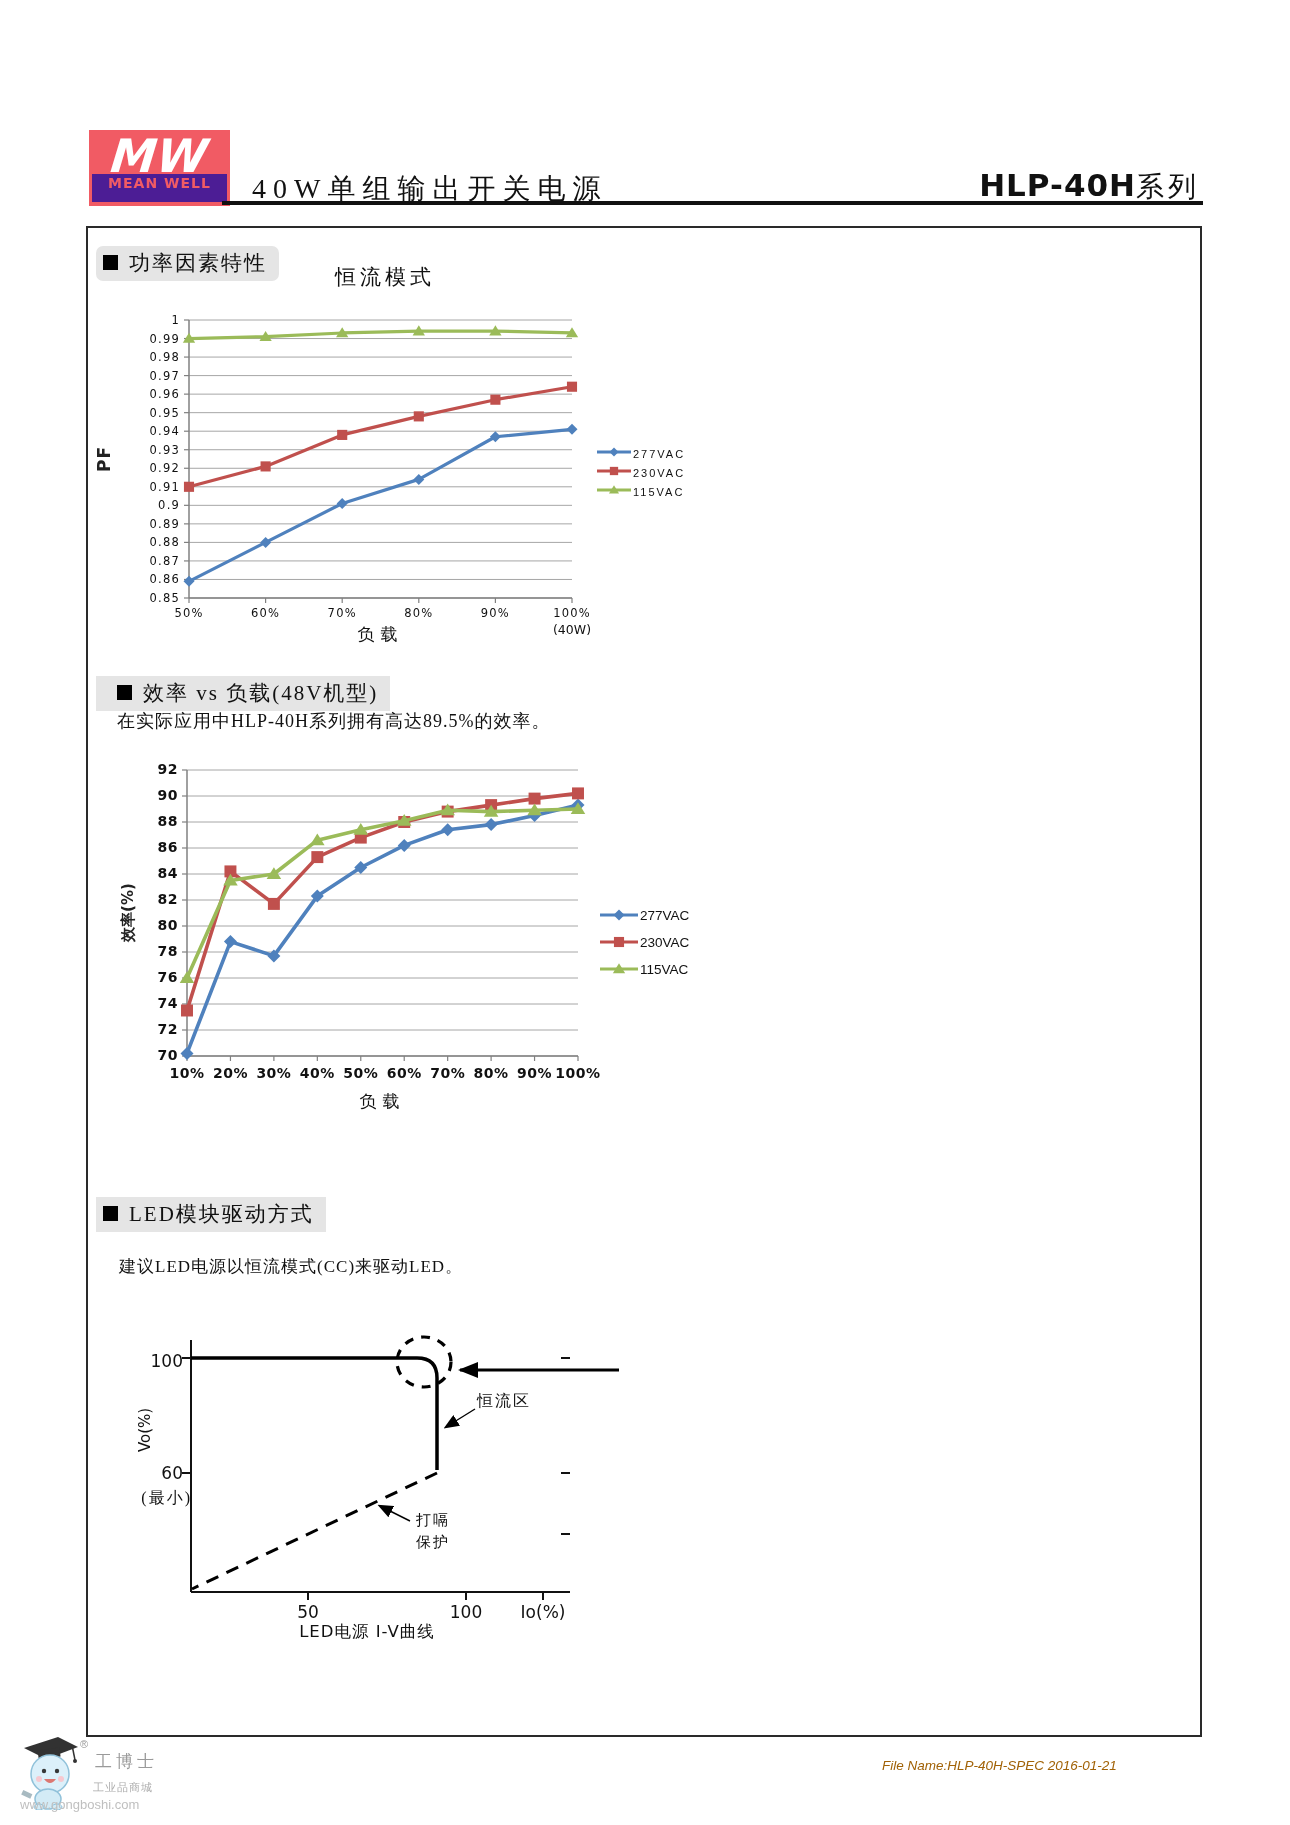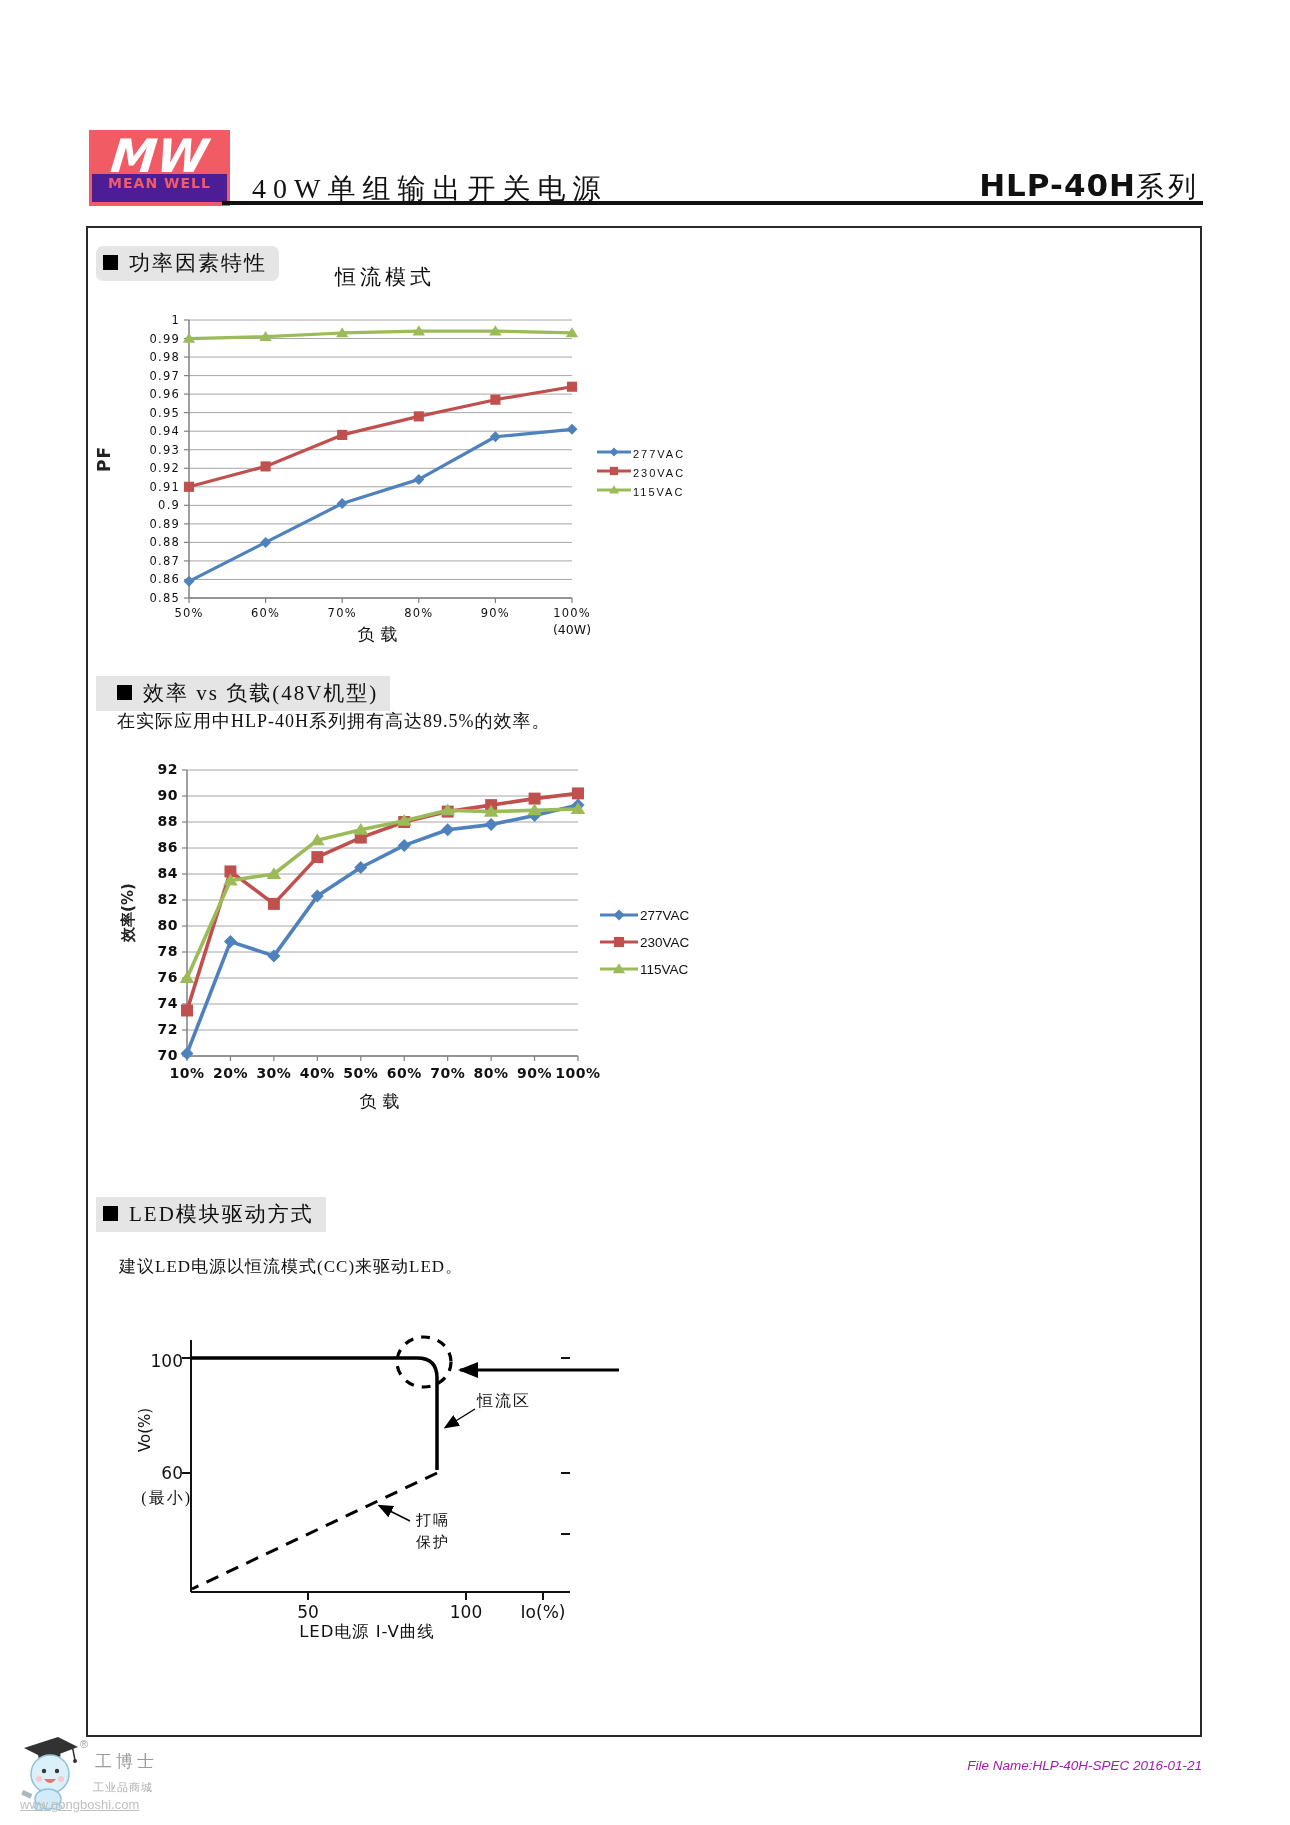--- a/index.html
+++ b/index.html
@@ -45,25 +45,25 @@
   .legend-swatch{margin-right:2px;flex:none;}
 
   
   .iv-num{font-family:"DejaVu Sans",sans-serif;font-size:17px;font-weight:500;fill:#111;}
   .iv-rot{font-family:"DejaVu Sans",sans-serif;font-size:15px;fill:#111;}
   .iv-cjk{font-family:"Liberation Serif",serif;font-size:16px;letter-spacing:2px;fill:#111;}
   .iv-cap{font-family:"DejaVu Sans",sans-serif;font-size:16.5px;font-weight:500;letter-spacing:1px;fill:#111;}
   .iv-note{font-size:15px;letter-spacing:1px;line-height:22px;white-space:nowrap;}
 
   
-  .file-name{font-family:"Liberation Sans",sans-serif;font-style:italic;font-size:13.5px;color:#a21caf;
-             width:320px;text-align:right;}
+  .file-name{font-family:"Liberation Sans",sans-serif;font-style:italic;font-size:13.5px;color:#a16207;
+             width:320px;}
   .wm-brand{font-size:17px;color:#9a9a9a;letter-spacing:4px;}
   .wm-sub{font-size:11px;color:#adadad;letter-spacing:1px;}
-  .wm-url{font-family:"Liberation Sans",sans-serif;font-size:13px;color:#bfbfbf;text-decoration:underline;}
+  .wm-url{font-family:"Liberation Sans",sans-serif;font-size:13px;color:#bfbfbf;}
   .wm-reg{font-family:"Liberation Sans",sans-serif;font-size:11px;color:#9a9a9a;}
 </style>
 </head>
 <body>
 
 <div class="page">
 
   <div class="abs logo">
     <span class="logo-mw">MW</span>
     <span class="logo-band">MEAN WELL</span>

